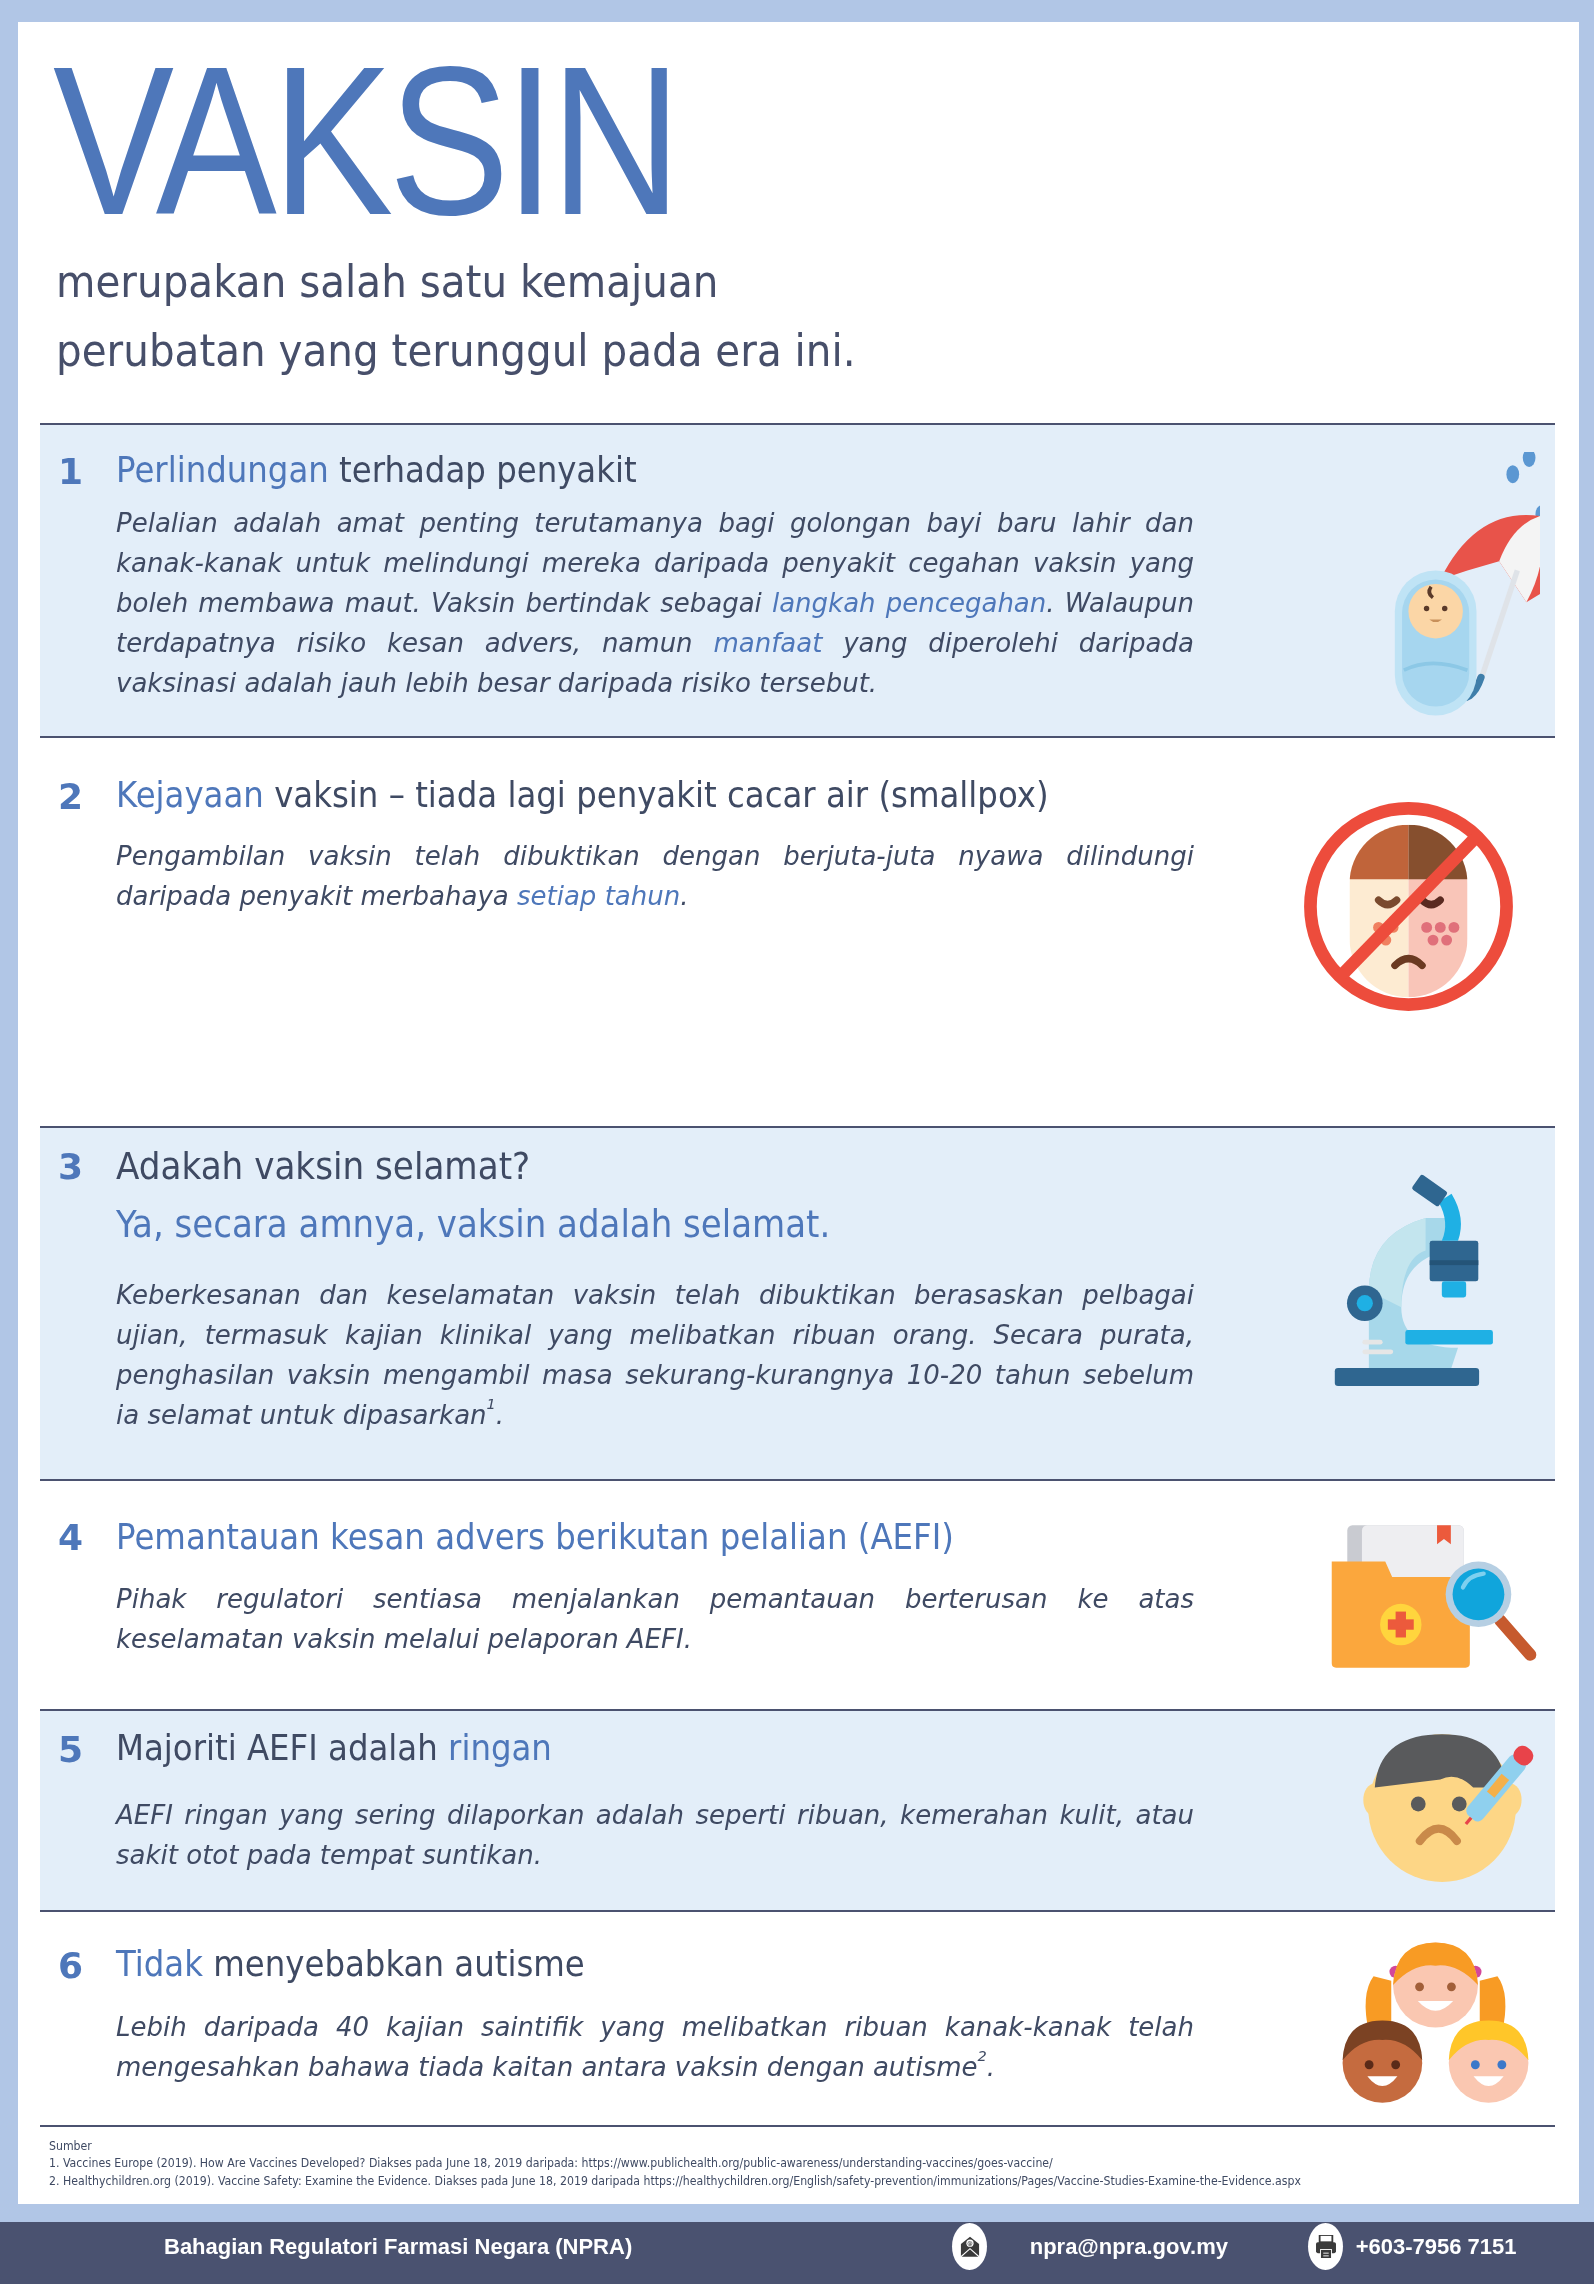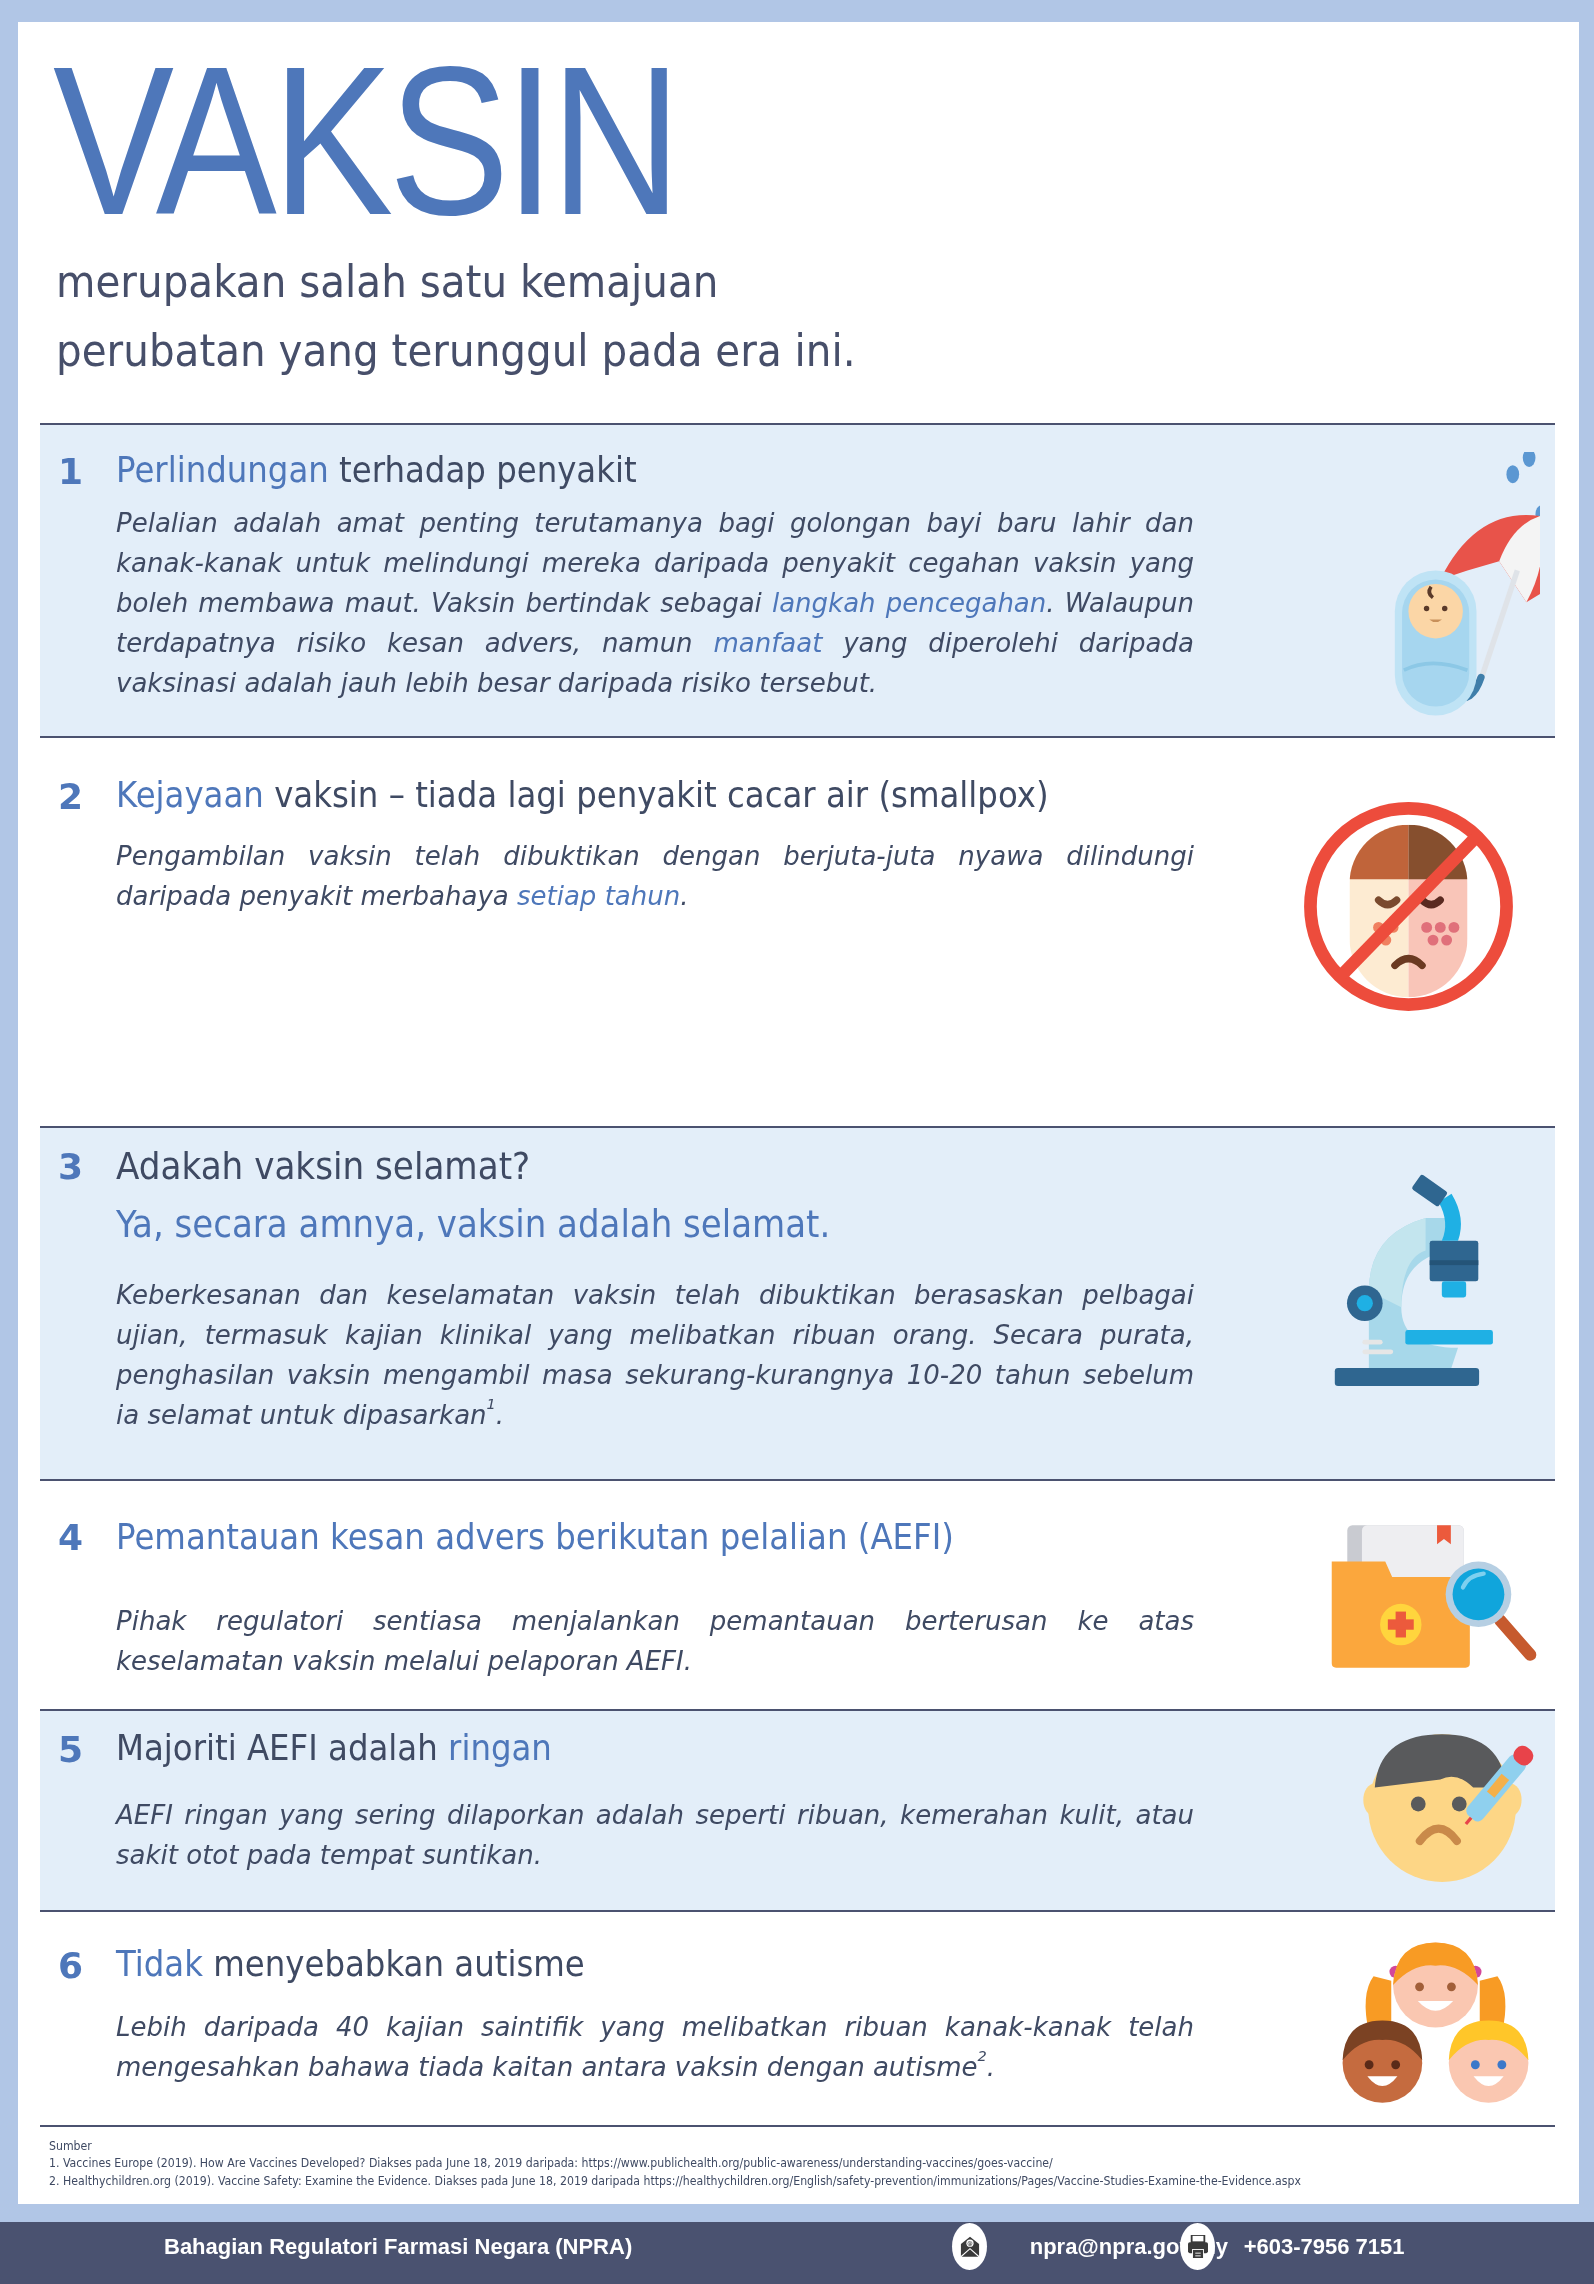--- a/index.html
+++ b/index.html
@@ -130,21 +130,21 @@
     <circle cx="75" cy="165" r="10" fill="#1fb0e4"></circle>
     <rect x="72" y="210" width="25" height="6" rx="3" fill="#e6e6e6"></rect>
     <rect x="72" y="222" width="38" height="6" rx="3" fill="#e6e6e6"></rect>
     <rect x="38" y="245" width="178" height="22" rx="4" fill="#2f6690"></rect>
   </svg>
 </div>
 
 <div class="section white" style="top:1479px;height:230px;">
   <div class="num" style="top:36px;">4</div>
   <div class="heading hl" style="top:35px;">Pemantauan kesan advers berikutan pelalian (AEFI)</div>
-  <div class="body" style="top:98px;margin-top:22px;">
+  <div class="body" style="top:98px;">
     <p class="last-line">Pihak regulatori sentiasa menjalankan pemantauan berterusan ke atas keselamatan vaksin melalui pelaporan AEFI.</p>
   </div>
   <svg class="icon" style="left:1273px;top:27px;" width="236" height="164" viewBox="0 0 270 190">
     <rect x="38" y="20" width="135" height="100" rx="6" fill="#c9cbd1"></rect>
     <rect x="55" y="20" width="118" height="100" rx="6" fill="#eeeef1"></rect>
     <path d="M142 20 L158 20 L158 42 L150 36 L142 42 Z" fill="#ec5a3c"></path>
     <path d="M20 62 L82 62 L90 80 L180 80 L180 180 Q180 185 175 185 L25 185 Q20 185 20 180 Z" fill="#fba73d"></path>
     <circle cx="100" cy="135" r="24" fill="#ffd53d"></circle>
     <rect x="94" y="120" width="12" height="30" fill="#ec5a3c"></rect>
     <rect x="85" y="129" width="30" height="12" fill="#ec5a3c"></rect>
@@ -225,21 +225,21 @@
     <span class="footer-icon">
       <svg width="22" height="23.6" viewBox="0 0 24 26" style="font-size:24px">
           <path d="M2 10 L12 2 L22 10 L22 24 L2 24 Z" fill="#3a3a3a"></path>
           <path d="M2 24 L12 15 L22 24" fill="none" stroke="#ffffff" stroke-width="1.2"></path>
           <circle cx="12" cy="9" r="4" fill="#ffffff"></circle>
           <text x="12" y="11.5" font-size="6" fill="#3a3a3a" text-anchor="middle" font-family="DejaVu Sans, sans-serif">@</text>
         </svg>
     </span>
     <span>npra@npra.gov.my</span>
   </div>
-  <div class="footer-item" style="left:1180px;gap:16px;">
+  <div class="footer-item" style="left:1308px;">
     <span class="footer-icon">
       <svg width="20" height="23.6" viewBox="0 0 22 26">
           <rect x="4" y="0" width="14" height="8" fill="none" stroke="#3a3a3a" stroke-width="2"></rect>
           <rect x="0" y="8" width="22" height="12" rx="2" fill="#3a3a3a"></rect>
           <rect x="5" y="16" width="12" height="10" fill="#3a3a3a" stroke="#ffffff" stroke-width="1"></rect>
           <line x1="8" y1="20" x2="14" y2="20" stroke="#ffffff" stroke-width="1"></line>
           <line x1="8" y1="23" x2="14" y2="23" stroke="#ffffff" stroke-width="1"></line>
         </svg>
     </span>
     <span>+603-7956 7151</span>

